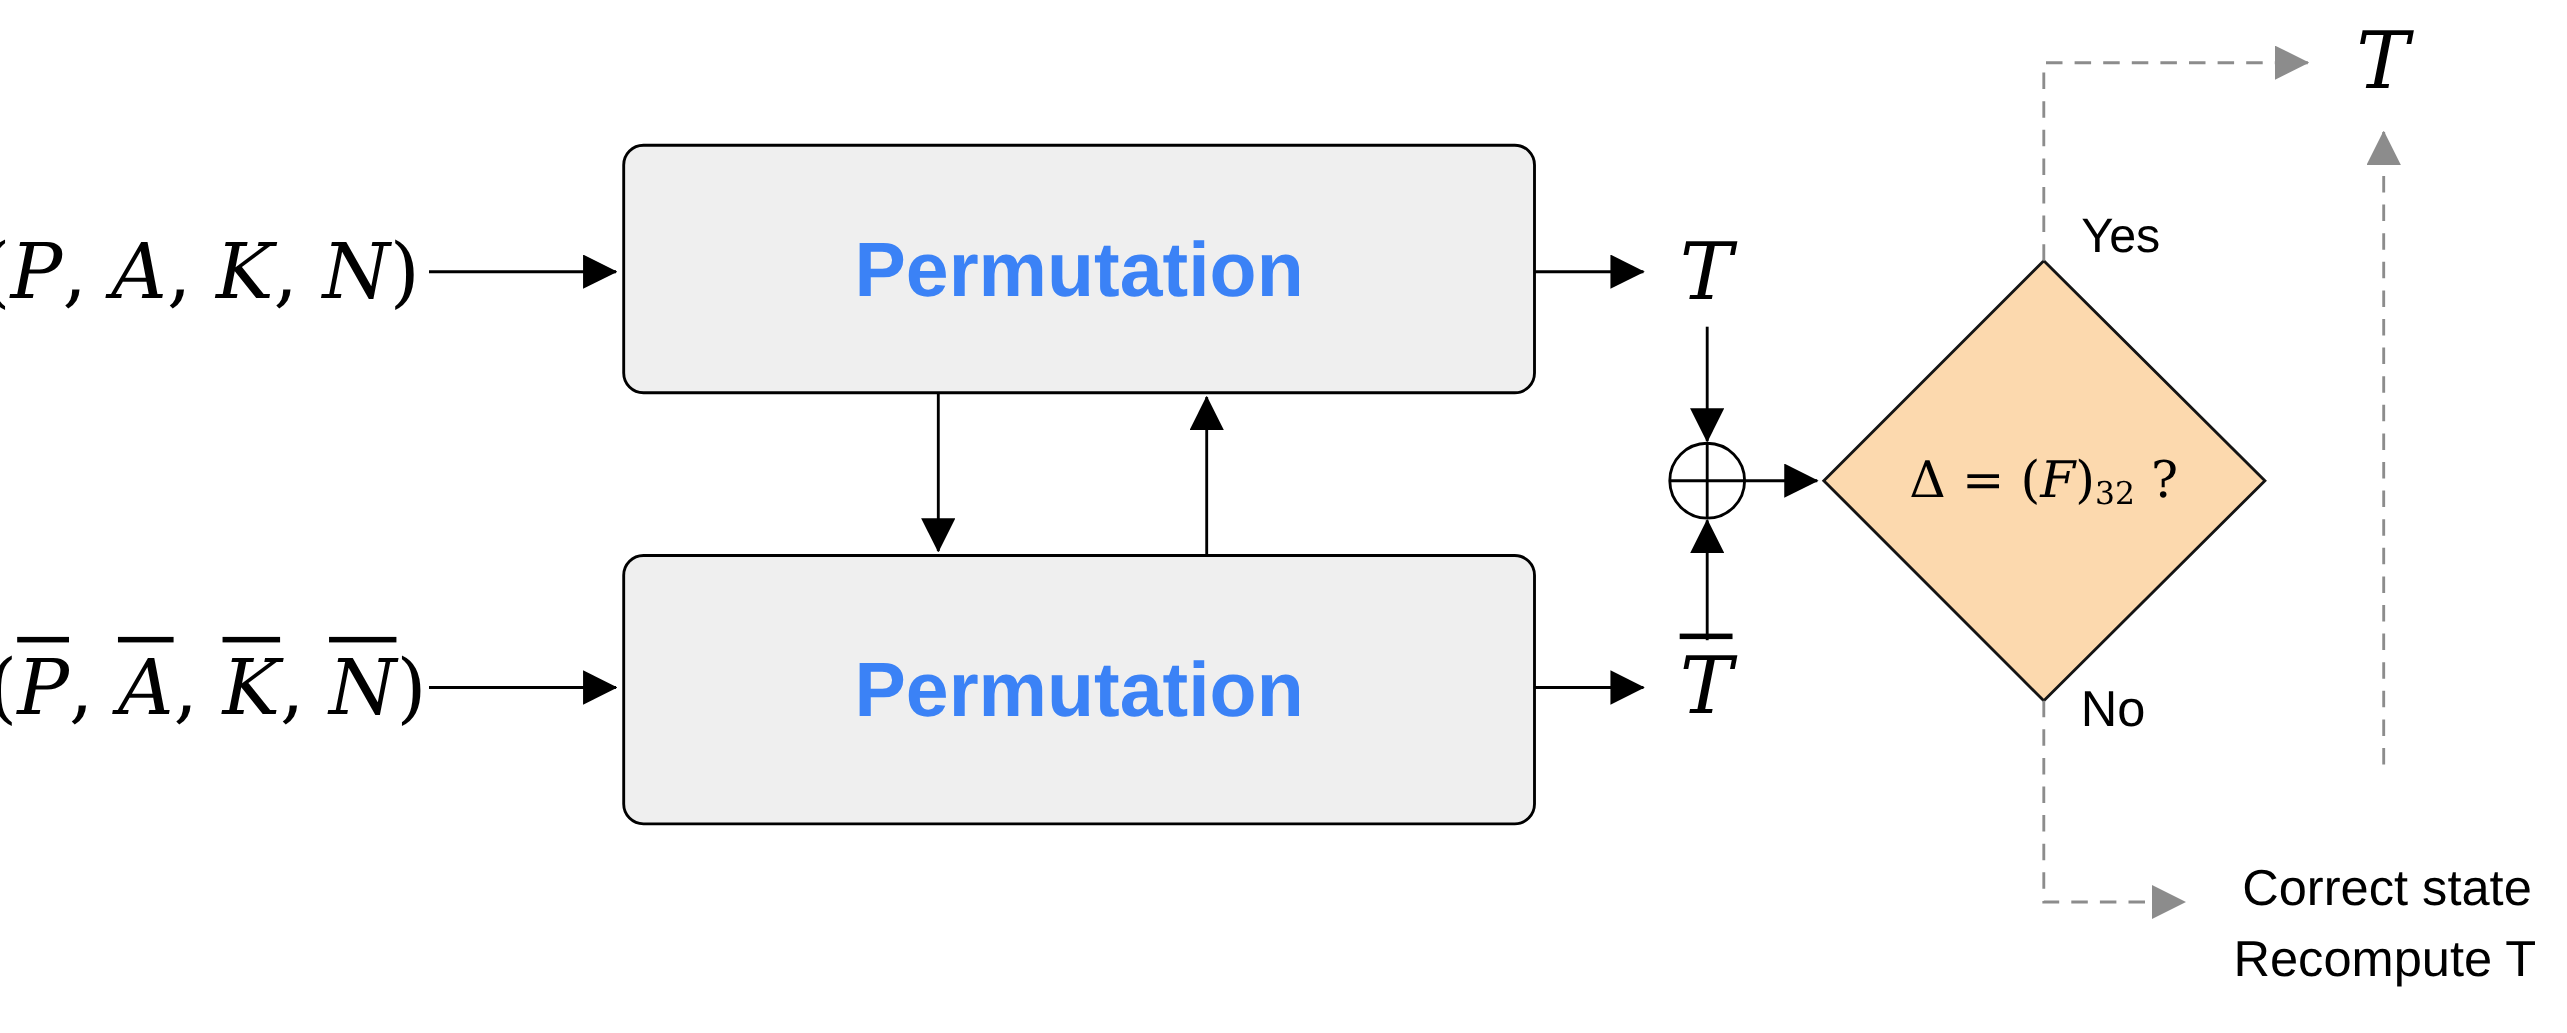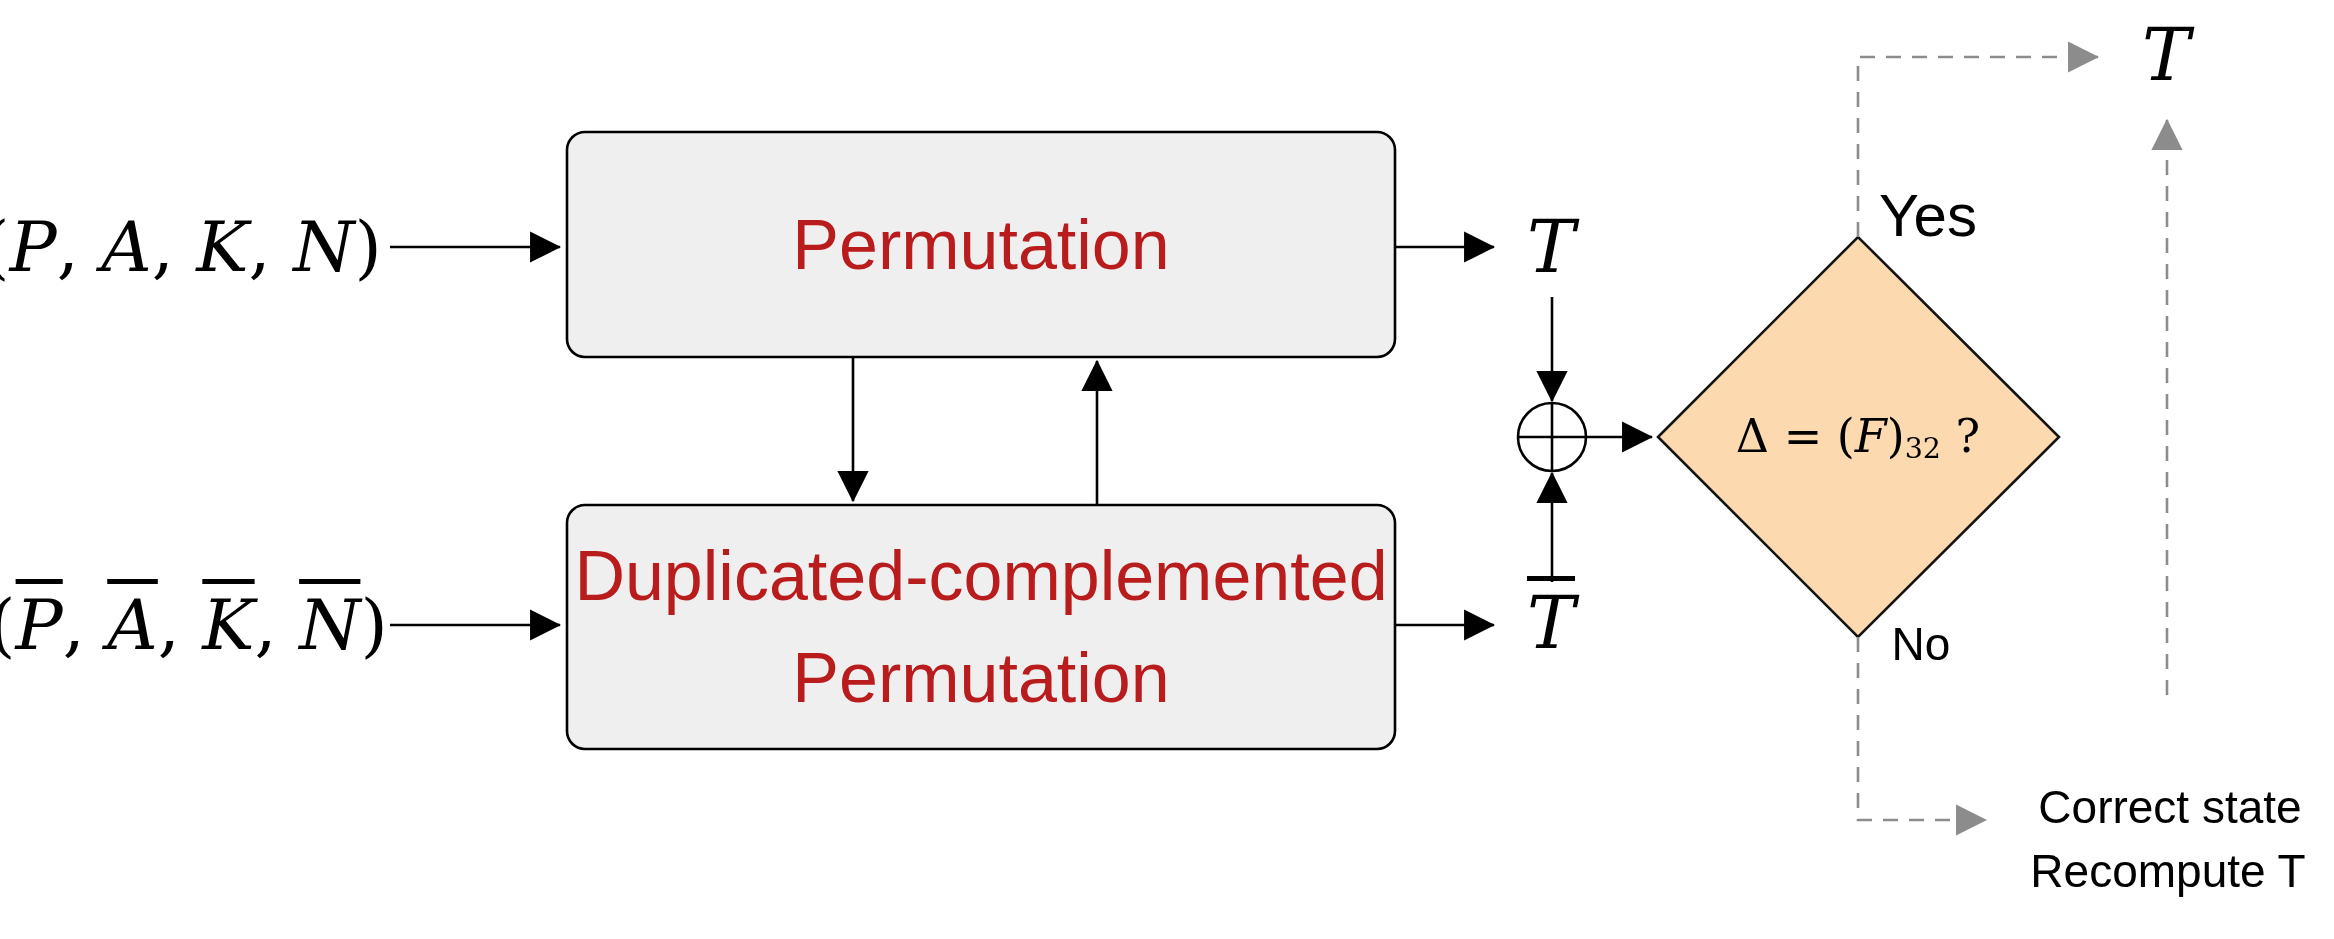--- a/index.html
+++ b/index.html
@@ -33,21 +33,23 @@
   .math .it { font-style: italic; }
   .math .bar { text-decoration: overline; text-decoration-thickness: 0.065em; }
   .math .sub { font-size: 0.62em; vertical-align: -0.22em; }
   .sans { font-family: "Liberation Sans", "DejaVu Sans", sans-serif; }
   .boxlbl {
     position: absolute;
     display: flex;
     flex-direction: column;
     align-items: center;
     justify-content: center;
-    color: #b91c1c;
+    text-align: center;
+    color: #3b82f6;
+    font-weight: bold;
   }
 </style>
 </head>
 <body>
 
 <div class="stage">
 
   <svg class="layer" width="2334" height="939" viewBox="0 0 2334 939">
     <defs>
       <marker id="ahb" viewBox="0 0 10 10" refX="9.6" refY="5" markerWidth="12" markerHeight="12" orient="auto">
@@ -88,22 +90,21 @@
 
   <div class="lbl math" style="left:182px; top:247px; font-size:70px;"><span>(</span><span class="it">P</span><span>, </span><span class="it">A</span><span>, </span><span class="it">K</span><span>, </span><span class="it">N</span><span>)</span></div>
   <div class="lbl math" style="left:188px; top:625px; font-size:70px;"><span>(</span><span class="it bar">P</span><span>, </span><span class="it bar">A</span><span>, </span><span class="it bar">K</span><span>, </span><span class="it bar">N</span><span>)</span></div>
   <div class="lbl math" style="left:1551px; top:247px; font-size:72px;"><span class="it">T</span></div>
   <div class="lbl math" style="left:1551px; top:623px; font-size:72px;"><span class="it bar">T</span></div>
   <div class="lbl math" style="left:2166px; top:55px; font-size:72px;"><span class="it">T</span></div>
   <div class="lbl math" style="left:1858px; top:437px; font-size:46px;"><span>Δ</span><span> = (</span><span class="it">F</span><span>)</span><span class="sub">32</span><span> ?</span></div>
 
   <div class="boxlbl sans" style="left:567px; top:132px; width:828px; height:225px; font-size:70px;">Permutation</div>
   <div class="boxlbl sans" style="left:567px; top:505px; width:828px; height:244px; font-size:70px; line-height:1.46;">
-    <div>Duplicated-complemented</div>
     <div>Permutation</div>
   </div>
 
-  <div class="lbl sans" style="left:1928px; top:215px; font-size:60px;">Yes</div>
+  <div class="lbl sans" style="left:1928px; top:215px; font-size:44px;">Yes</div>
   <div class="lbl sans" style="left:1921px; top:644px; font-size:46px;">No</div>
   <div class="lbl sans" style="left:2170px; top:773px; font-size:46px;margin-top:34px;">Correct state</div>
   <div class="lbl sans" style="left:2168px; top:871px; font-size:46px;">Recompute T</div>
 
 </div>
 
 </body></html>

